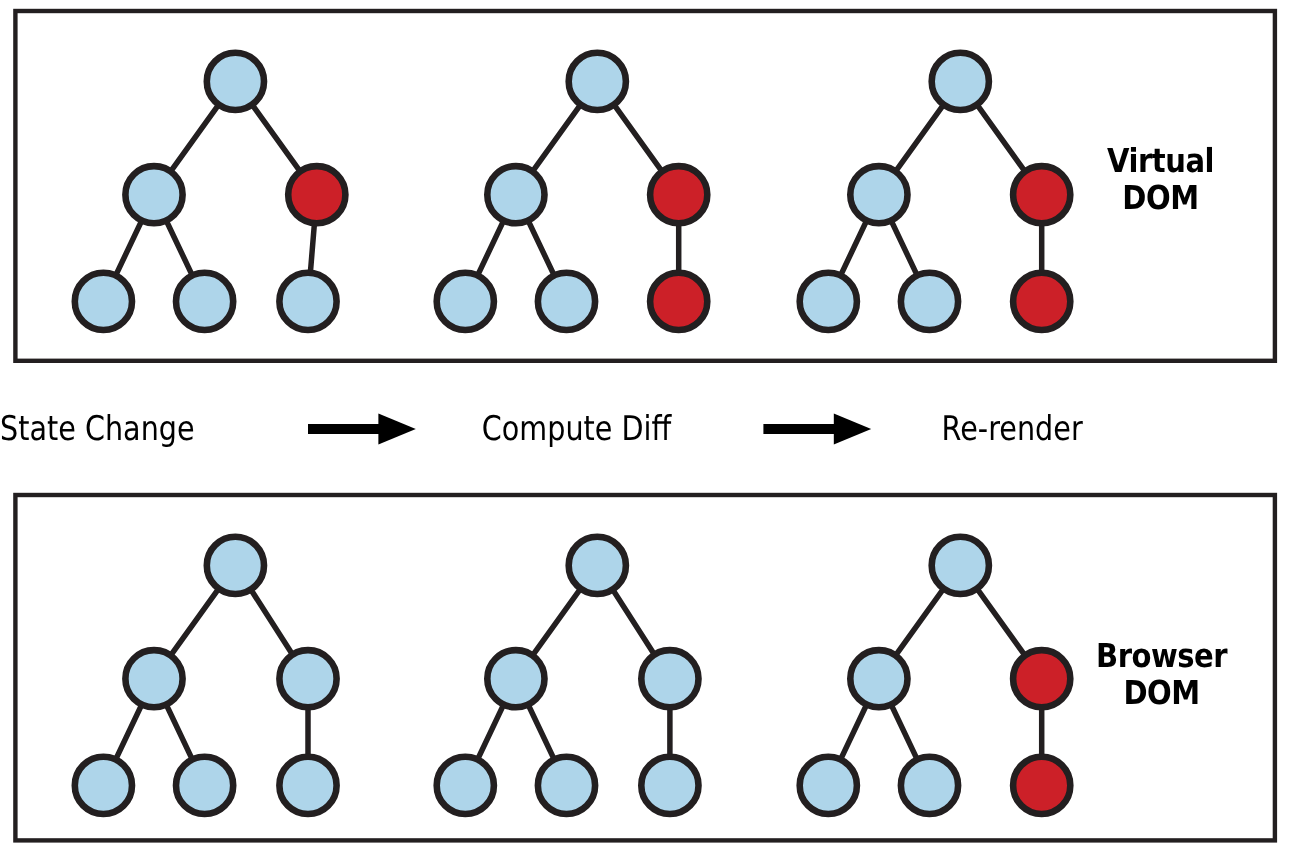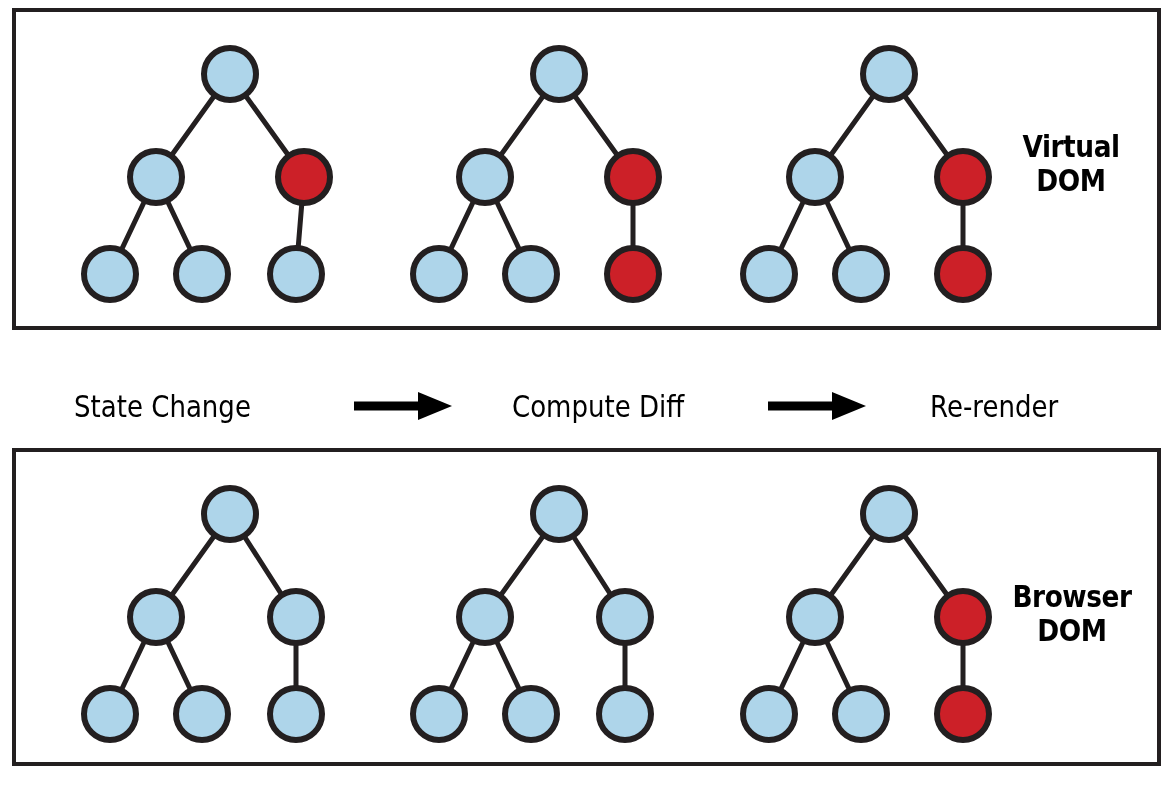--- a/index.html
+++ b/index.html
@@ -36,21 +36,20 @@
   }
   #panel-browser-dom {
     top: 448px;
     height: 318px;
     text-decoration: underline;
   }
   .panel-inner {
     position: relative;
     width: 100%;
     height: 100%;
-    margin-left: 16px;
   }
   .tree-row {
     position: absolute;
     left: 0;
     top: 0;
     width: 100%;
     height: 100%;
   }
   .tree-svg {
     position: absolute;
@@ -77,27 +76,26 @@
   #panel-browser-dom .panel-label {
     right: 12px;
     top: 128px;
     width: 178px;
   }
   .panel-label .label-line { display: block; }
 
   .flow-row {
     position: absolute;
     left: 0;
-    top: 350px;
+    top: 334px;
     width: 1173px;
     height: 112px;
     display: flex;
     align-items: center;
     justify-content: flex-start;
-    padding-left: 74px;
     box-sizing: border-box;
   }
   .flow-step {
     font-family: "DejaVu Sans", "Liberation Sans", sans-serif;
     font-weight: normal;
     font-size: 31px;
     color: #000000;
     white-space: nowrap;
     transform: scaleX(0.84);
     transform-origin: left center;

